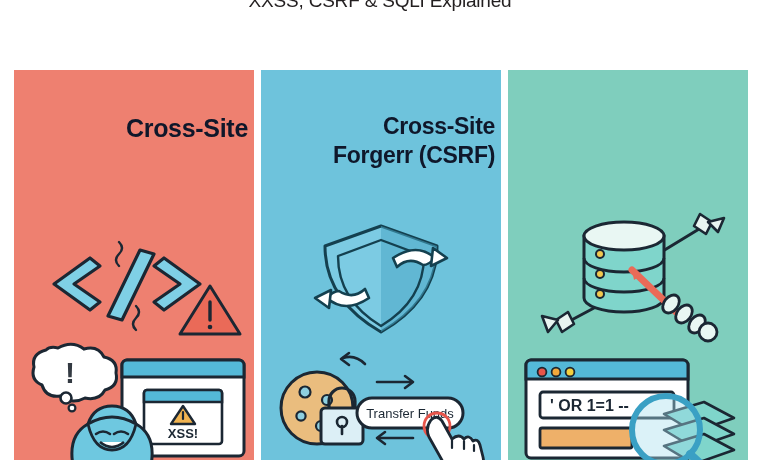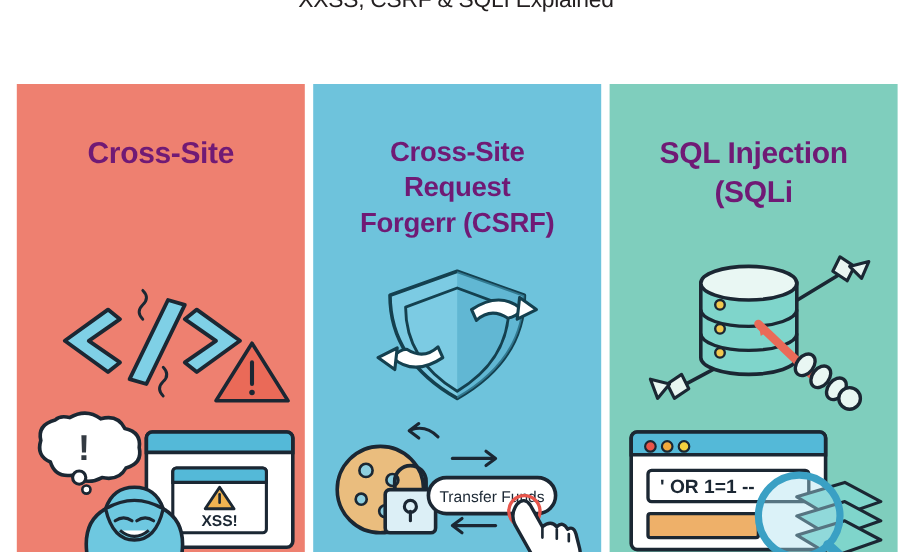--- a/index.html
+++ b/index.html
@@ -48,25 +48,25 @@
   .panel {
     position: relative;
     flex: 1 1 0;
     height: 100%;
     overflow: hidden;
   }
   .panel-heading {
     position: absolute;
     left: 6px; right: 6px;
     top: 42px;
-    text-align: center;
+    text-align: right;
     font-size: 25px;
     font-weight: bold;
     line-height: 1.28;
-    color: #701a75;
+    color: #0f172a;
     letter-spacing: -0.3px;
   }
   .panel-heading.wide { font-size: 23px; }
 
   .art {
     position: absolute;
     left: 0; right: 0;
   }
   .art svg { display: block; width: 100%; height: 100%; overflow: visible; }
 
@@ -154,21 +154,20 @@
             <path d="M86 100 q12 10 24 0" fill="#ffffff" stroke="#1b2733" stroke-width="2.6" stroke-linejoin="round"></path>
           </g>
         </svg>
       </div>
     </div>
 
     <div class="panel" style="background:#6ec3dc">
 
       <div class="panel-heading wide">
         <div>Cross-Site</div>
-        <div>Request</div>
         <div>Forgerr (CSRF)</div>
       </div>
 
       <div class="art art-top-2">
         <svg viewBox="0 0 240 122" preserveAspectRatio="xMidYMid meet">
           <g>
             <path d="M120 8 L176 28 q0 54 -56 86 Q64 82 64 28 Z" fill="#7ccbe3" stroke="#14404f" stroke-width="3" stroke-linejoin="round"></path>
             <path d="M120 8 L176 28 q0 54 -56 86 Z" fill="#4aa8c6" opacity="0.55"></path>
             <path d="M120 22 L163 38 q0 44 -43 70 Q77 82 77 38 Z" fill="none" stroke="#14404f" stroke-width="2.4" stroke-linejoin="round"></path>
           </g>
@@ -229,24 +228,20 @@
             <path d="M170 70 q6 -6 11 1 l10 18 q7 -6 12 0 q5 -5 9 2 q5 -3 7 4
                      l3 12 q3 14 -10 18 q-16 5 -26 -6 l-18 -32 q-4 -9 2 -17 Z" fill="#ffffff" stroke="#1b2733" stroke-width="2.8" stroke-linejoin="round"></path>
             <path d="M191 89 v9 M203 91 v8 M213 95 v6" fill="none" stroke="#1b2733" stroke-width="2.2" stroke-linecap="round"></path>
           </g>
         </svg>
       </div>
     </div>
 
     <div class="panel" style="background:#7fcebd">
 
-      <div class="panel-heading">
-        <div>SQL Injection</div>
-        <div>(SQLi</div>
-      </div>
 
       <div class="art art-top-3">
         <svg viewBox="0 0 240 128" preserveAspectRatio="xMidYMid meet">
 
           <g>
             <path d="M150 46 L196 18" stroke="#1b2733" stroke-width="3" stroke-linecap="round"></path>
             <path d="M192 6 L204 14 L198 26 L186 18 Z" fill="#e9f5f1" stroke="#1b2733" stroke-width="2.6" stroke-linejoin="round"></path>
             <path d="M200 14 L216 10 L210 24 Z" fill="#e9f5f1" stroke="#1b2733" stroke-width="2.6" stroke-linejoin="round"></path>
             <path d="M116 84 L56 116" stroke="#1b2733" stroke-width="3" stroke-linecap="round"></path>
             <path d="M60 104 L48 112 L54 124 L66 116 Z" fill="#e9f5f1" stroke="#1b2733" stroke-width="2.6" stroke-linejoin="round"></path>

